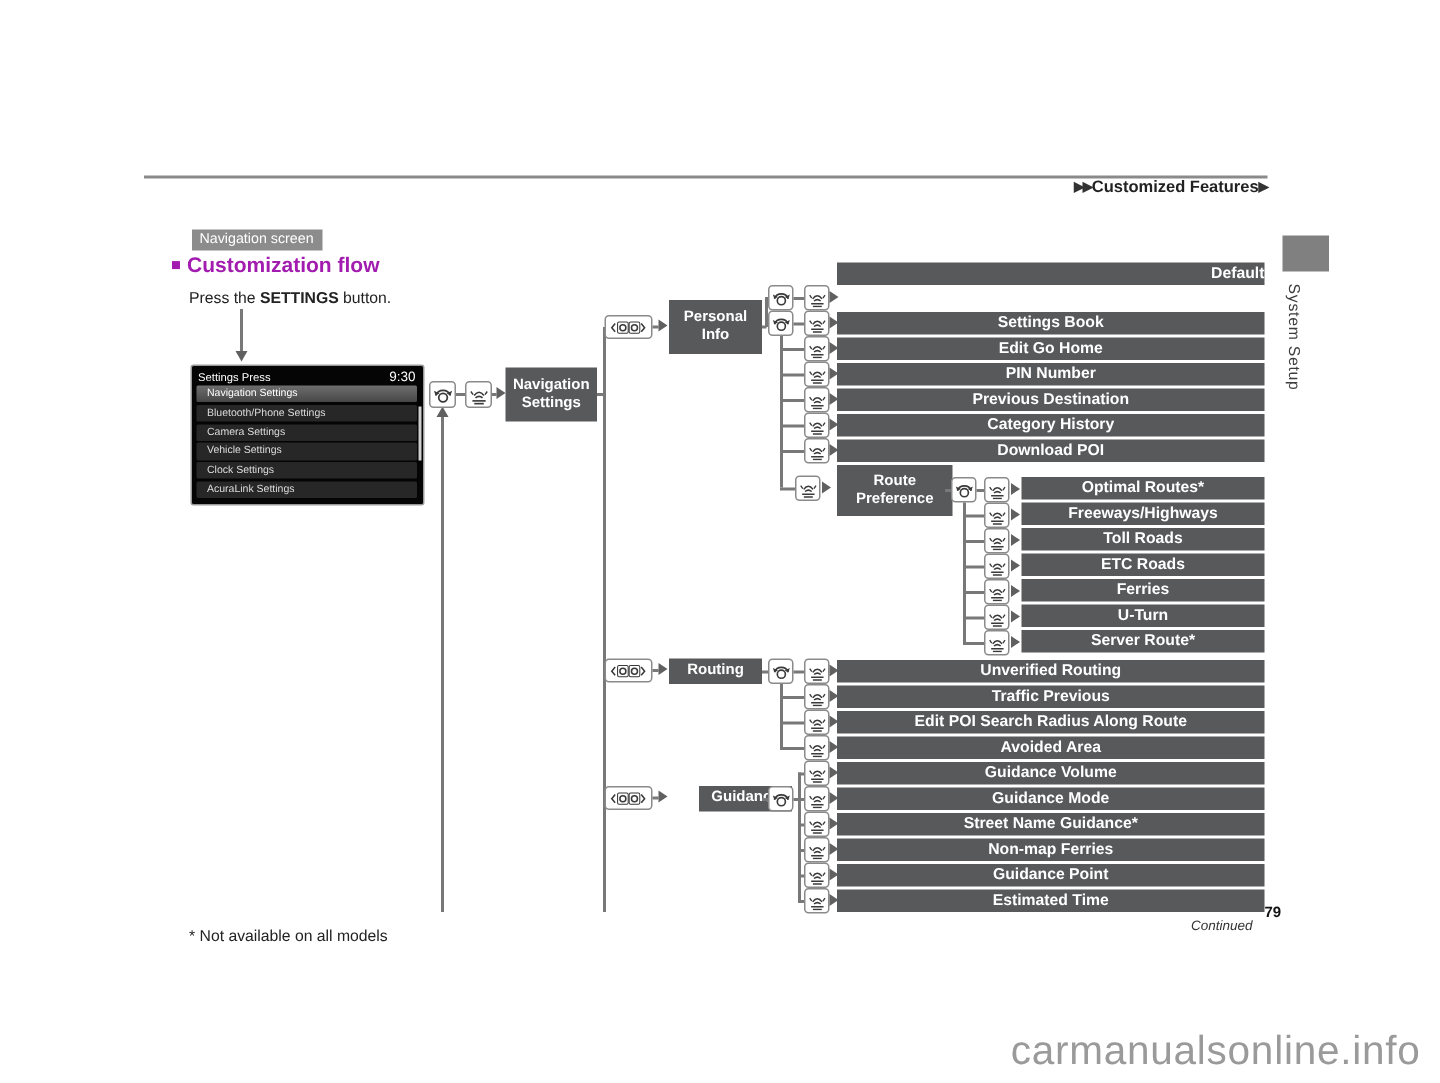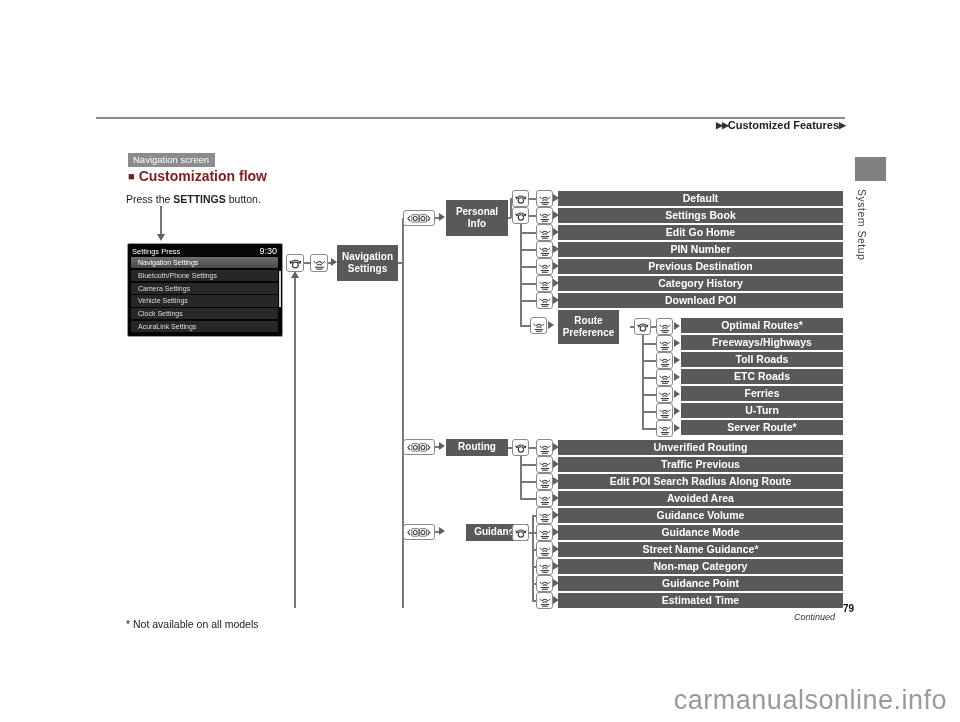--- a/index.html
+++ b/index.html
@@ -9,21 +9,21 @@
   }
   
   .hdr{position:absolute;top:95px;left:0;width:845px;text-align:right;font-size:11px;font-weight:bold;color:#222;margin-top:24px;}
   .hdr .tri{font-size:9px;letter-spacing:-1px;position:relative;top:-1px;color:#333;}
   .hdr-rule{position:absolute;top:117px;left:96px;width:749px;height:2px;background:#8a8a8a;}
   
   .side-tab{position:absolute;left:855px;top:157px;width:31px;height:24px;background:#808080;}
   .side-label{position:absolute;left:856px;top:189px;writing-mode:vertical-rl;font-size:10.5px;color:#3d3d3d;letter-spacing:0.5px;}
   
   .badge{position:absolute;left:128px;top:153px;background:#8c8c8c;color:#fff;font-size:9.5px;padding:1px 6px 2px 5px;}
-  .h2{position:absolute;left:128px;top:168px;font-size:14px;font-weight:bold;color:#7f1d1d;}
+  .h2{position:absolute;left:114px;top:168px;font-size:14px;font-weight:bold;color:#a21caf;}
   .h2 .sq{font-size:11px;margin-right:4px;position:relative;top:-1px;}
   .instr{position:absolute;left:126px;top:193px;font-size:10.5px;color:#222;}
   
   .shot{position:absolute;left:127px;top:243px;width:156px;height:94px;background:#050505;border:1px solid #999;border-radius:2px;box-sizing:border-box;}
   .shot-hd{display:flex;justify-content:space-between;align-items:center;padding:2px 5px 1px 4px;}
   .shot-title{font-size:7.5px;color:#fff;}
   .shot-time{font-size:9px;color:#fff;}
   .shot-item{margin:0 4px 1.5px 3px;height:11.3px;line-height:11.5px;font-size:7px;color:#dcdcdc;padding-left:7px;background:#272727;border-radius:1px;}
   .shot-item.sel{background:linear-gradient(#6e6e6e,#474747);color:#fff;}
   .shot-scroll{position:absolute;right:1px;top:27px;width:2px;height:36px;background:#cfcfcf;}
@@ -142,21 +142,21 @@
       <use href="#g-dial"></use>
     </svg>
   </div>
 <div class="hl" style="left:529px;top:198px;width:7px;"></div>
 <div class="ic" style="left:536px;top:190px;width:17px;height:17px;">
     <svg viewBox="0 0 20 20">
       <use href="#g-press"></use>
     </svg>
   </div>
 <div class="arr" style="left:553px;top:194px;"></div>
-<div class="fbar" style="top:191px;">Default</div>
+<div class="fbar" style="top:175px;text-align:right;">Default</div>
 
 <div class="ic" style="left:512px;top:207px;width:17px;height:17px;">
     <svg viewBox="0 0 20 20">
       <use href="#g-dial"></use>
     </svg>
   </div>
 <div class="hl" style="left:529px;top:215px;width:7px;"></div>
 <div class="ic" style="left:536px;top:207px;width:17px;height:17px;">
     <svg viewBox="0 0 20 20">
       <use href="#g-press"></use>
@@ -208,21 +208,21 @@
 <div class="arr" style="left:553px;top:296px;"></div>
 <div class="fbar" style="top:293px;">Download POI</div>
 
 <div class="hl" style="left:520px;top:325px;width:10px;"></div>
 <div class="ic" style="left:530px;top:317px;width:17px;height:17px;">
     <svg viewBox="0 0 20 20">
       <use href="#g-press"></use>
     </svg>
   </div>
 <div class="arr" style="left:548px;top:321px;"></div>
-<div class="fbox" style="left:558px;top:310px;width:61px;height:34px;">Route Preference</div>
+<div class="fbox" style="left:558px;top:310px;width:77px;height:34px;">Route Preference</div>
 <div class="hl" style="left:630px;top:326px;width:4px;"></div>
 <div class="ic" style="left:634px;top:318px;width:17px;height:17px;">
     <svg viewBox="0 0 20 20">
       <use href="#g-dial"></use>
     </svg>
   </div>
 <div class="vl" style="left:642px;top:335px;height:93px;"></div>
 
 <div class="hl" style="left:651px;top:326px;width:5px;"></div>
 <div class="ic" style="left:656px;top:318px;width:17px;height:17px;">
@@ -373,21 +373,21 @@
   </div>
 <div class="arr" style="left:553px;top:545px;"></div>
 <div class="fbar" style="top:542px;">Street Name Guidance*</div>
 <div class="hl" style="left:532px;top:566px;width:4px;"></div>
 <div class="ic" style="left:536px;top:558px;width:17px;height:17px;">
     <svg viewBox="0 0 20 20">
       <use href="#g-press"></use>
     </svg>
   </div>
 <div class="arr" style="left:553px;top:562px;"></div>
-<div class="fbar" style="top:559px;">Non-map Category</div>
+<div class="fbar" style="top:559px;">Non-map Ferries</div>
 <div class="hl" style="left:532px;top:583px;width:4px;"></div>
 <div class="ic" style="left:536px;top:575px;width:17px;height:17px;">
     <svg viewBox="0 0 20 20">
       <use href="#g-press"></use>
     </svg>
   </div>
 <div class="arr" style="left:553px;top:579px;"></div>
 <div class="fbar" style="top:576px;">Guidance Point</div>
 <div class="hl" style="left:532px;top:600px;width:4px;"></div>
 <div class="ic" style="left:536px;top:592px;width:17px;height:17px;">

